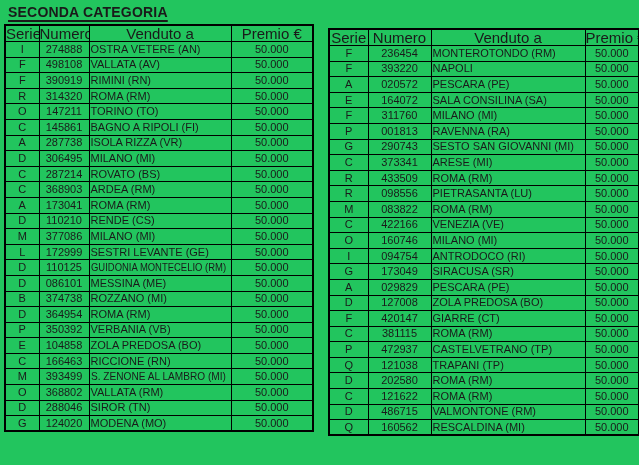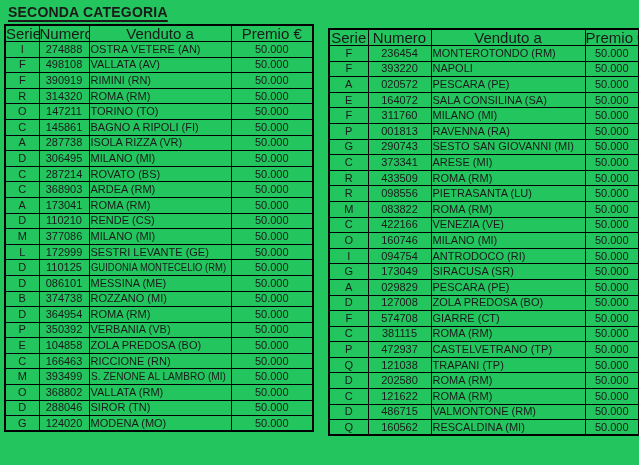--- a/index.html
+++ b/index.html
@@ -346,21 +346,21 @@
             <td>50.000</td>
           </tr>
           <tr>
             <td>D</td>
             <td>127008</td>
             <td class="venduto"><span>ZOLA PREDOSA (BO)</span></td>
             <td>50.000</td>
           </tr>
           <tr>
             <td>F</td>
-            <td>574708</td>
+            <td>420147</td>
             <td class="venduto"><span>GIARRE (CT)</span></td>
             <td>50.000</td>
           </tr>
           <tr>
             <td>C</td>
             <td>381115</td>
             <td class="venduto"><span>ROMA (RM)</span></td>
             <td>50.000</td>
           </tr>
           <tr>

